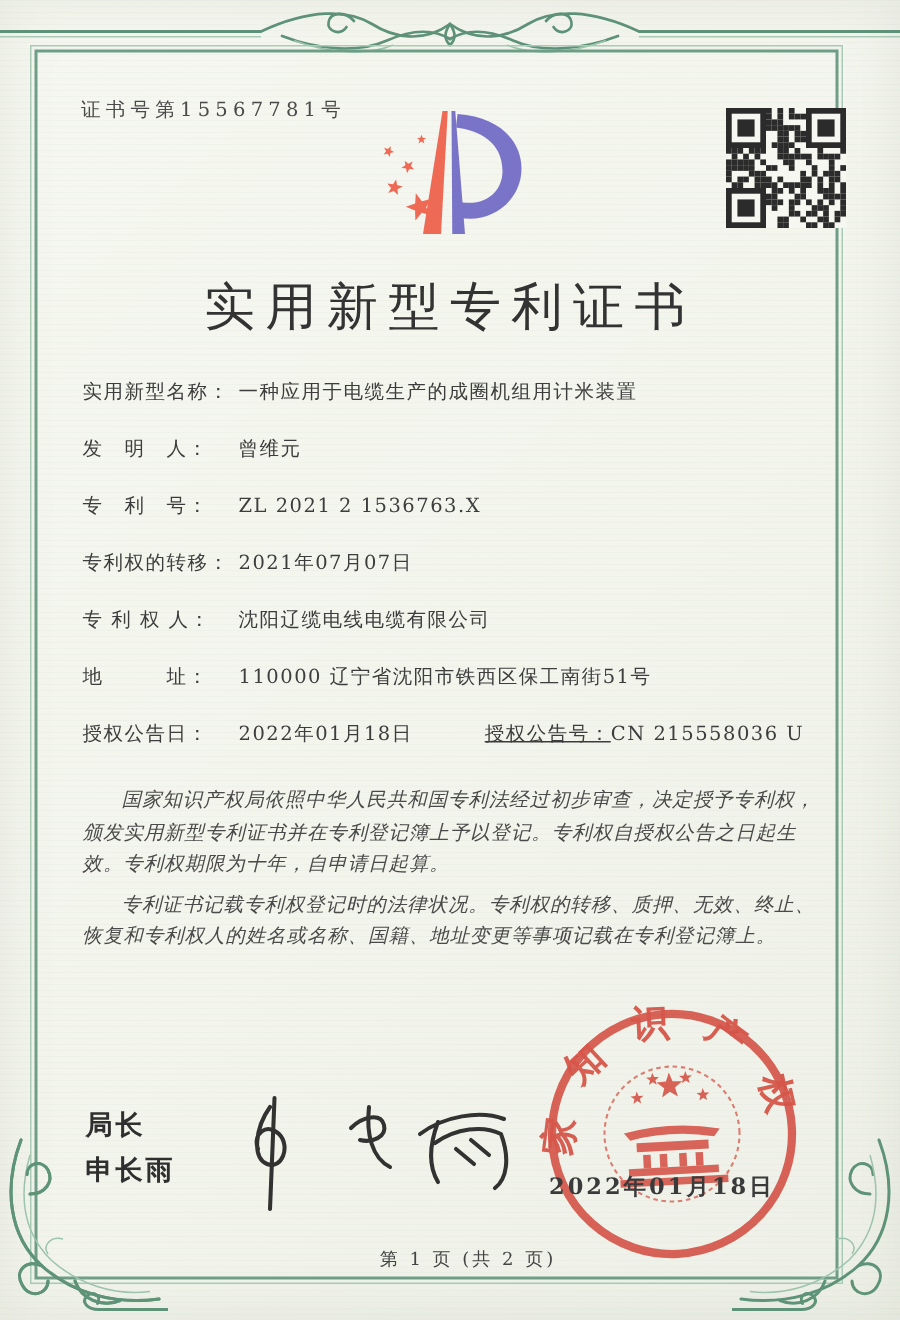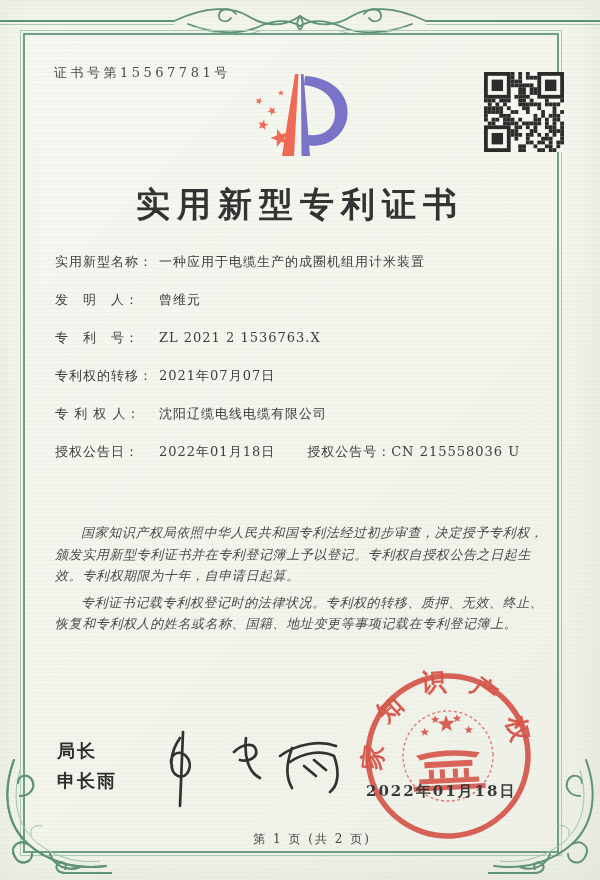--- a/index.html
+++ b/index.html
@@ -14,25 +14,25 @@
   
   .frame{position:absolute;left:20px;top:30px;width:540px;height:824px;
          border:1px solid #a9cbb5;}
   .frame-inner{position:absolute;left:2px;top:2px;right:2px;bottom:2px;
          border:2px solid #6f9e86;}
   .cert-no{position:absolute;left:54px;top:64px;font-size:13px;color:#4a4a4a;
            letter-spacing:3.5px;}
   .logo{position:absolute;left:232px;top:64px;width:136px;height:106px;}
   .qr{position:absolute;left:484px;top:72px;width:80px;height:80px;}
   .title{position:absolute;left:0;top:182px;width:600px;text-align:center;
-         font-size:34px;font-weight:700;letter-spacing:7px;color:#333;}
+         font-size:34px;font-weight:400;letter-spacing:7px;color:#333;}
   .fields{position:absolute;left:55px;top:252px;width:500px;}
   .frow{height:38px;line-height:20px;font-size:13px;color:#3d3d3d;letter-spacing:1px;white-space:nowrap;}
   .flabel{display:inline-block;min-width:104px;}
-  .flabel2{margin-left:32px;}
+  .flabel2{margin-left:48px;text-decoration:underline;}
   .paras{position:absolute;left:55px;top:522px;width:494px;font-size:13px;
          line-height:21.5px;color:#4a4a4a;font-style:italic;letter-spacing:0.6px;}
   .paras p{margin:0 0 5px 0;text-indent:2em;font-family:Liberation Serif, serif;}
   .signer{position:absolute;left:57px;top:736px;font-family:"DejaVu Sans","Liberation Sans",sans-serif;
           font-weight:700;font-size:18px;color:#2f2f2f;letter-spacing:2px;line-height:30px;}
   .signature{position:absolute;left:128px;top:710px;width:215px;height:102px;}
   .seal{position:absolute;left:352px;top:660px;width:192px;height:192px;opacity:0.9;
         mix-blend-mode:multiply;transform:rotate(-3deg);}
   .seal-date{position:absolute;left:366px;top:782px;font-size:15px;font-weight:700;
              color:#3a3a3a;letter-spacing:2px;}
@@ -268,20 +268,23 @@
     <div class="frow">
       <span class="flabel">专　利　号：</span><span>ZL 2021 2 1536763.X</span>
     </div>
     <div class="frow">
       <span class="flabel">专利权的转移：</span><span>2021年07月07日</span>
     </div>
     <div class="frow">
       <span class="flabel">专 利 权 人：</span><span>沈阳辽缆电线电缆有限公司</span>
     </div>
     <div class="frow">
+      <span class="flabel">地　　　址：</span><span>110000 辽宁省沈阳市铁西区保工南街51号</span>
+    </div>
+    <div class="frow">
       <span class="flabel">授权公告日：</span><span>2022年01月18日</span><span class="flabel2">授权公告号：</span><span>CN 215558036 U</span>
     </div>
   </div>
 
   <div class="paras">
     <p>国家知识产权局依照中华人民共和国专利法经过初步审查，决定授予专利权，颁发实用新型专利证书并在专利登记簿上予以登记。专利权自授权公告之日起生效。专利权期限为十年，自申请日起算。</p>
     <p>专利证书记载专利权登记时的法律状况。专利权的转移、质押、无效、终止、恢复和专利权人的姓名或名称、国籍、地址变更等事项记载在专利登记簿上。</p>
   </div>
 
   <div class="signer">

